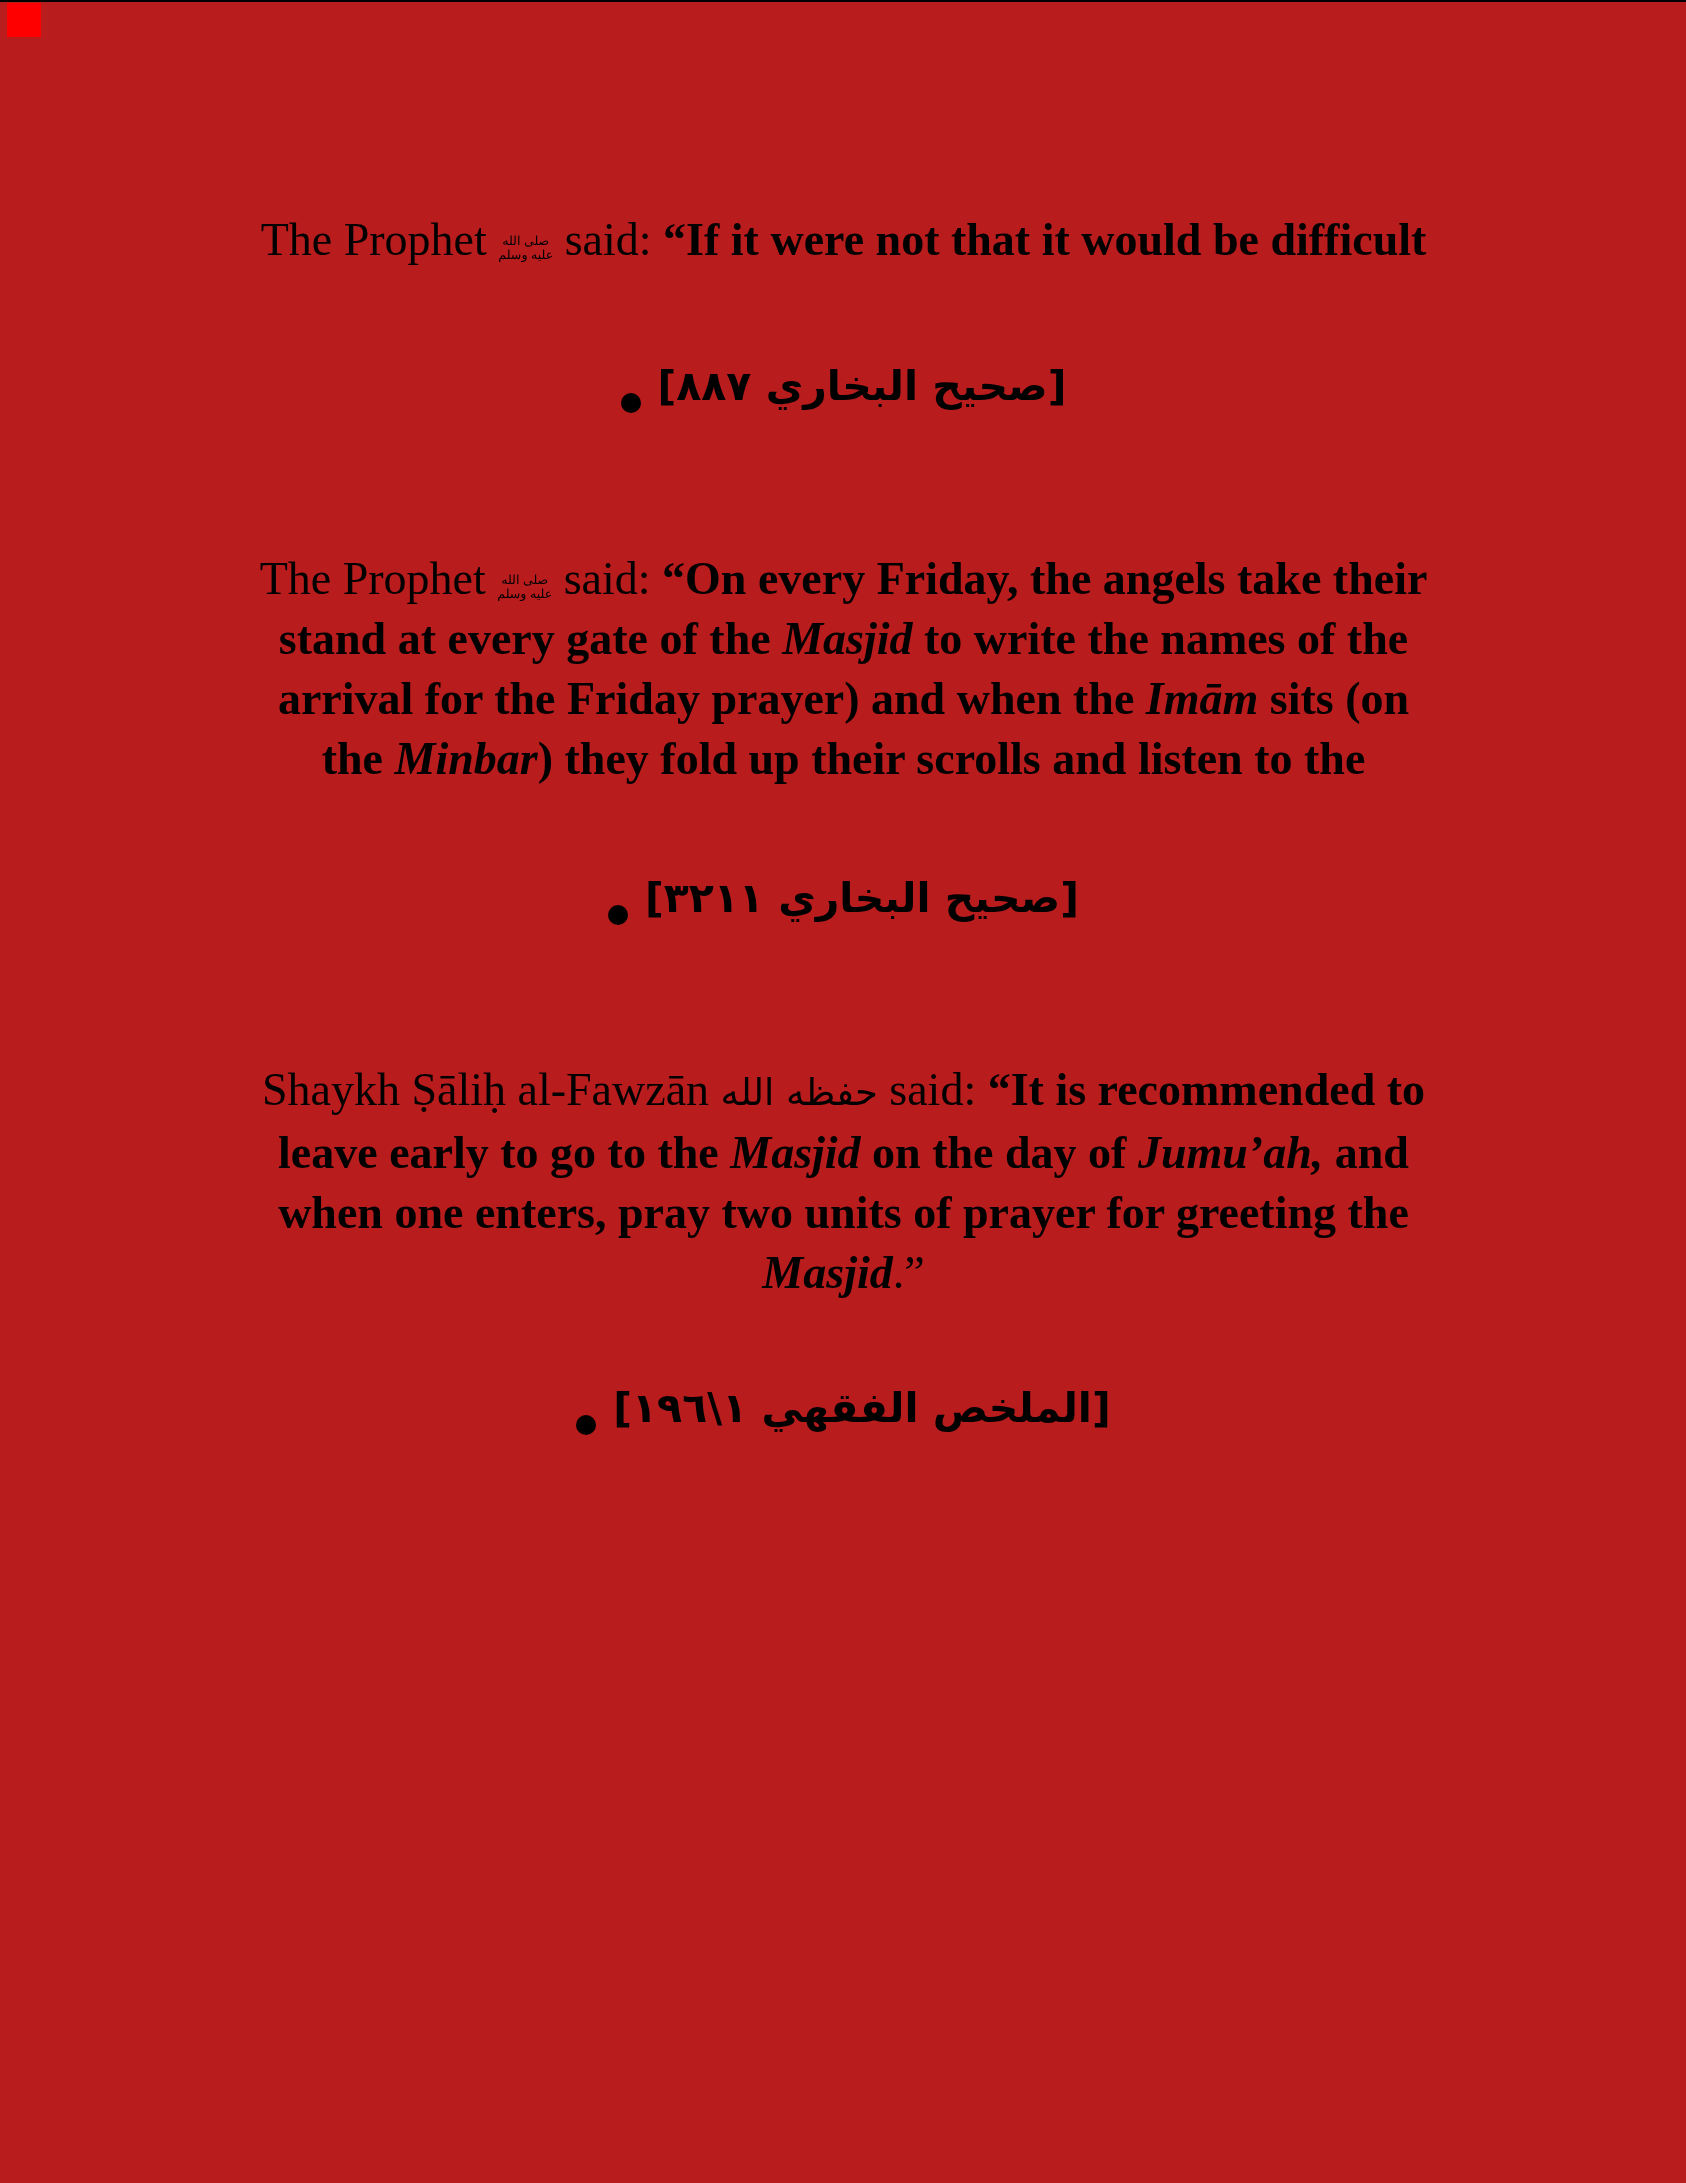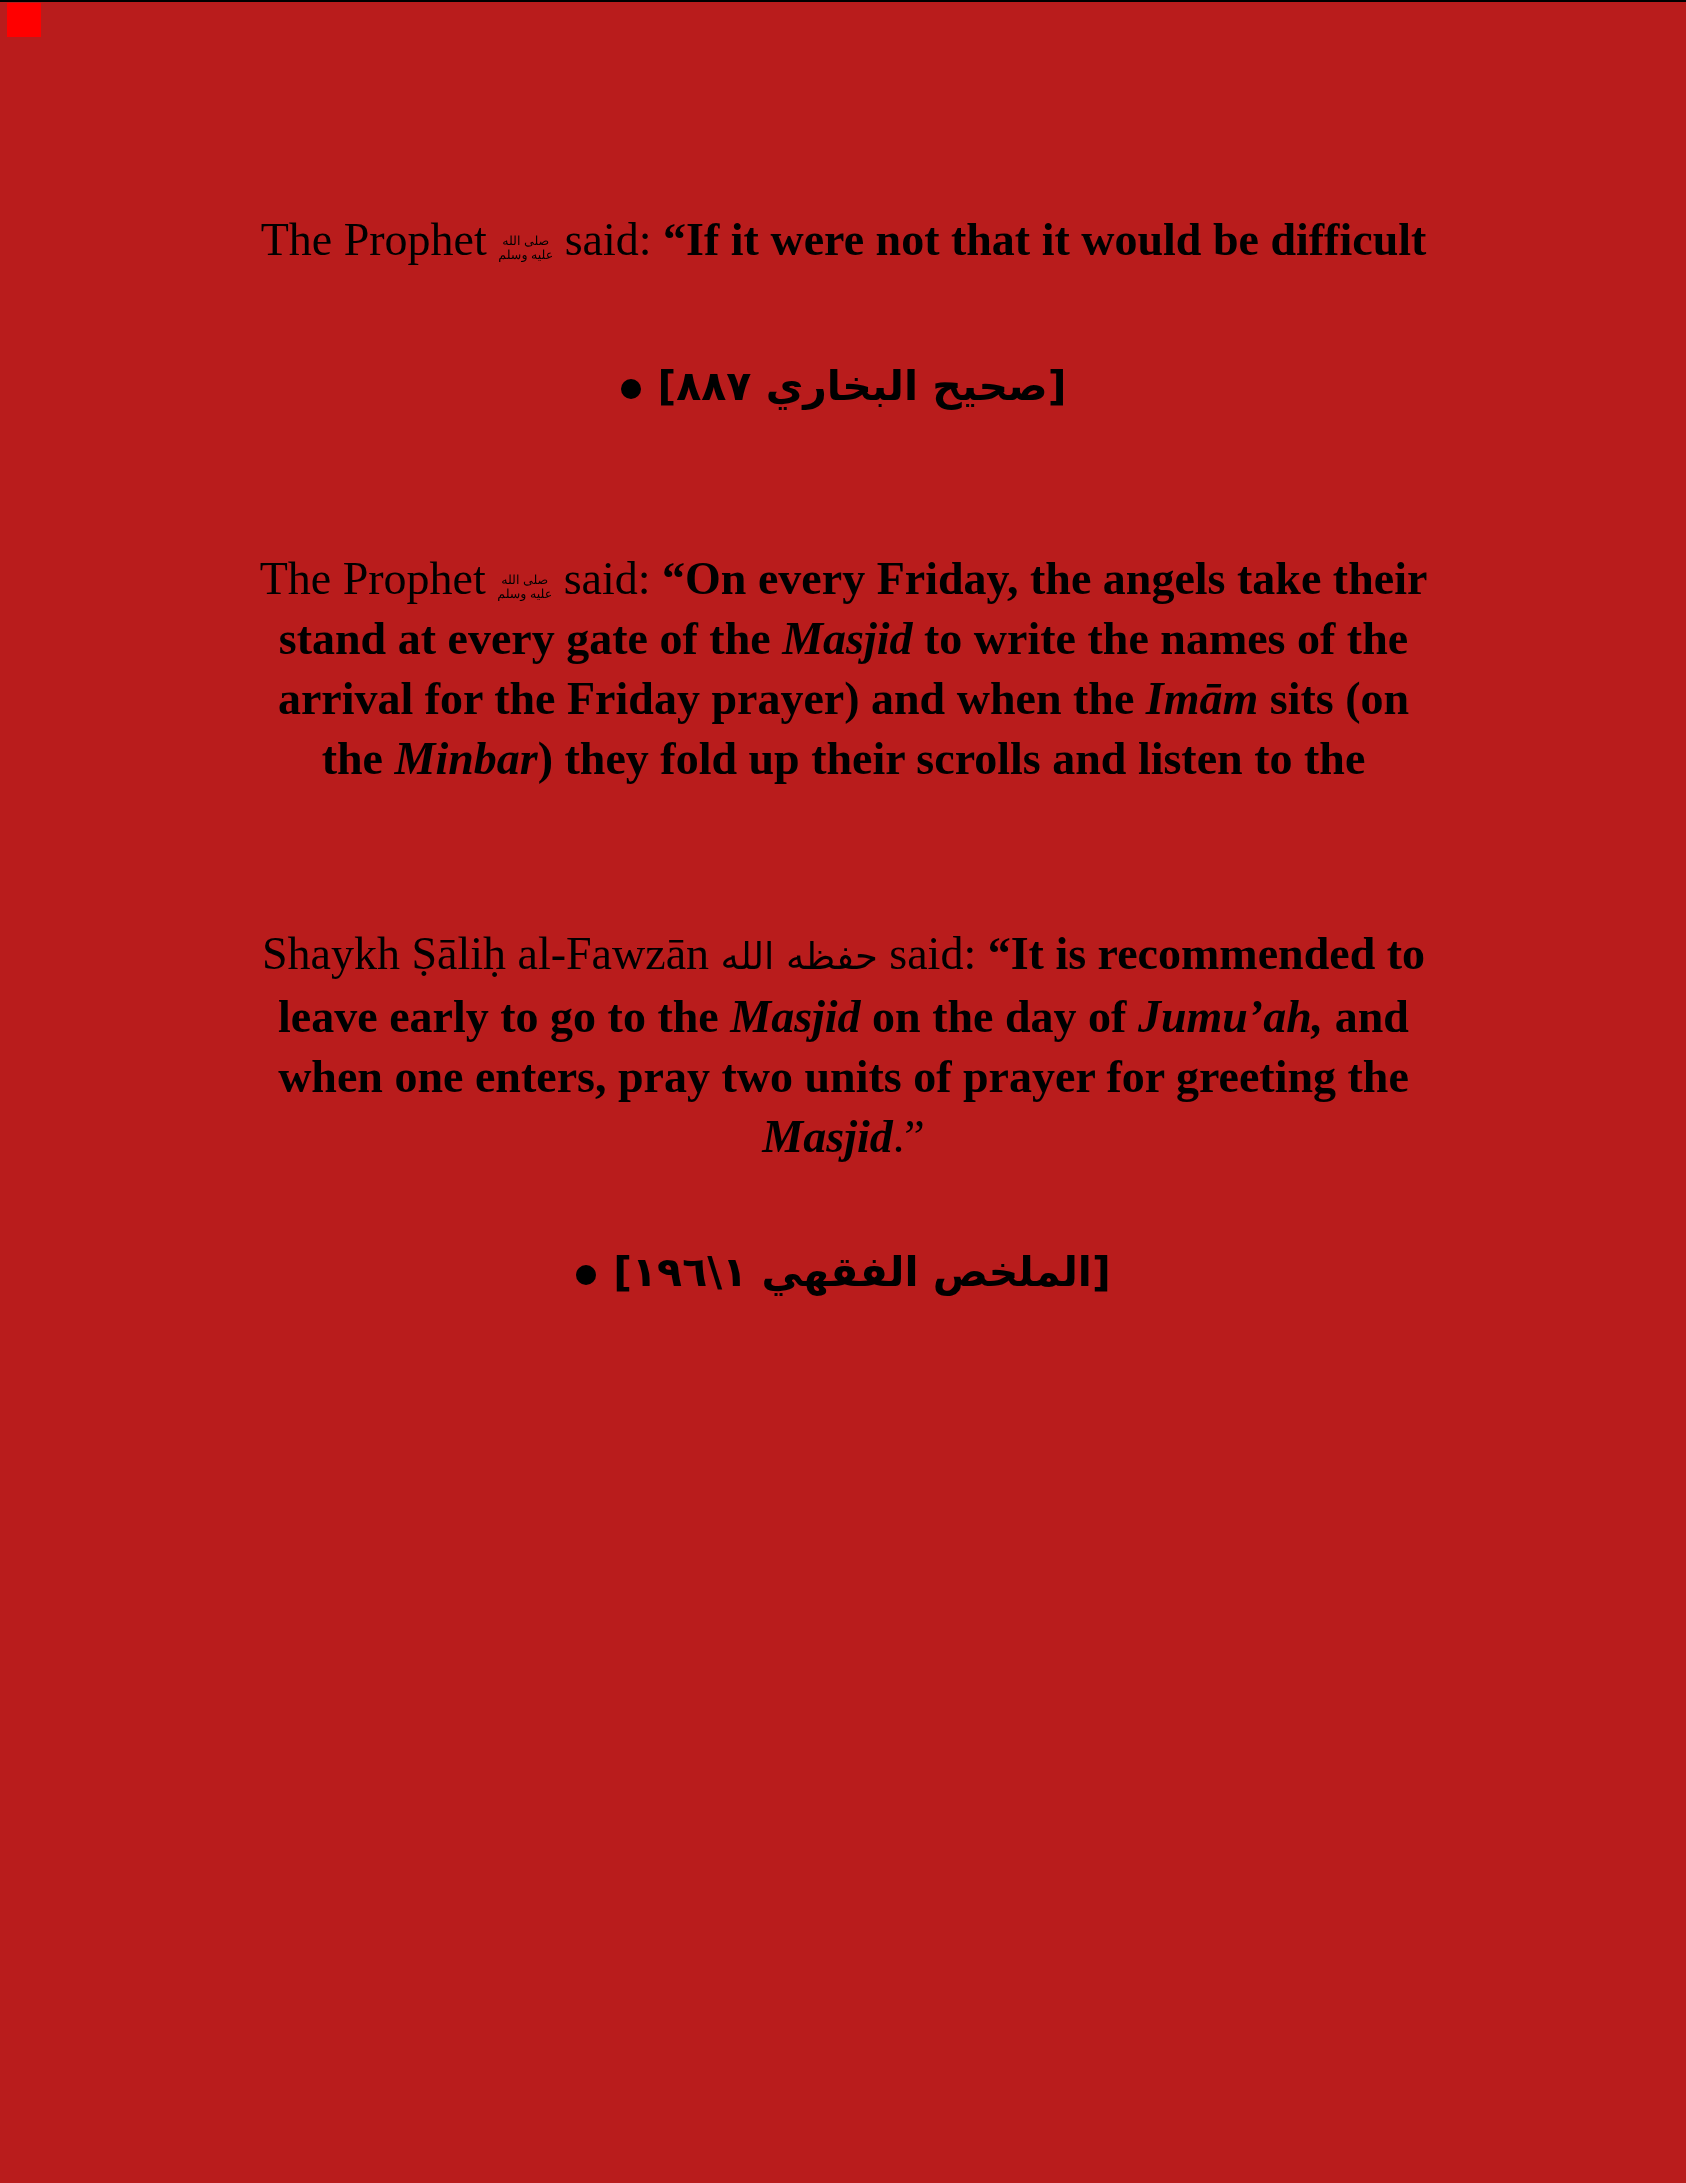--- a/index.html
+++ b/index.html
@@ -61,21 +61,21 @@
     font-size: 12.6px;
     line-height: 14px;
     text-align: center;
     vertical-align: -4px;
     letter-spacing: 0;
   }
   .pbuh span { display: block; }
   .citation-row {
     display: flex;
     justify-content: center;
-    align-items: center;
+    align-items: flex-end;
     height: 53px;
   }
   .bullet {
     width: 20px;
     height: 20px;
     border-radius: 50%;
     background: #000000;
     margin-right: 17px;
     margin-top: 5.3px;
     flex: 0 0 auto;
@@ -112,20 +112,24 @@
           <div class="citation-text" dir="rtl">[صحيح البخاري ٨٨٧]</div>
         </div>
       </section>
       <section class="sec-1">
         <div class="paragraph">
           <span class="line"><span class="run-r">The Prophet </span><span class="pbuh"><span>صلى الله</span><span>عليه وسلم</span></span><span class="run-r"> said: </span><span class="run-b">“On every Friday, the angels take their</span></span>
           <span class="line"><span class="run-b">stand at every gate of the </span><span class="run-bi">Masjid</span><span class="run-b"> to write the names of the</span></span>
           <span class="line"><span class="run-b">arrival for the Friday prayer) and when the </span><span class="run-bi">Imām</span><span class="run-b"> sits (on</span></span>
           <span class="line"><span class="run-b">the </span><span class="run-bi">Minbar</span><span class="run-b">) they fold up their scrolls and listen to the</span></span>
         </div>
+        <div class="citation-row">
+          <div class="bullet"></div>
+          <div class="citation-text" dir="rtl">[صحيح البخاري ٣٢١١]</div>
+        </div>
       </section>
       <section class="sec-2">
         <div class="paragraph">
           <span class="line"><span class="run-r">Shaykh Ṣāliḥ al-Fawzān </span><span class="run-ar" dir="rtl">حفظه الله</span><span class="run-r"> said: </span><span class="run-b">“It is recommended to</span></span>
           <span class="line"><span class="run-b">leave early to go to the </span><span class="run-bi">Masjid</span><span class="run-b"> on the day of </span><span class="run-bi">Jumu’ah,</span><span class="run-b"> and</span></span>
           <span class="line"><span class="run-b">when one enters, pray two units of prayer for greeting the</span></span>
           <span class="line"><span class="run-bi">Masjid</span><span class="run-r">.”</span></span>
         </div>
         <div class="citation-row">
           <div class="bullet"></div>

